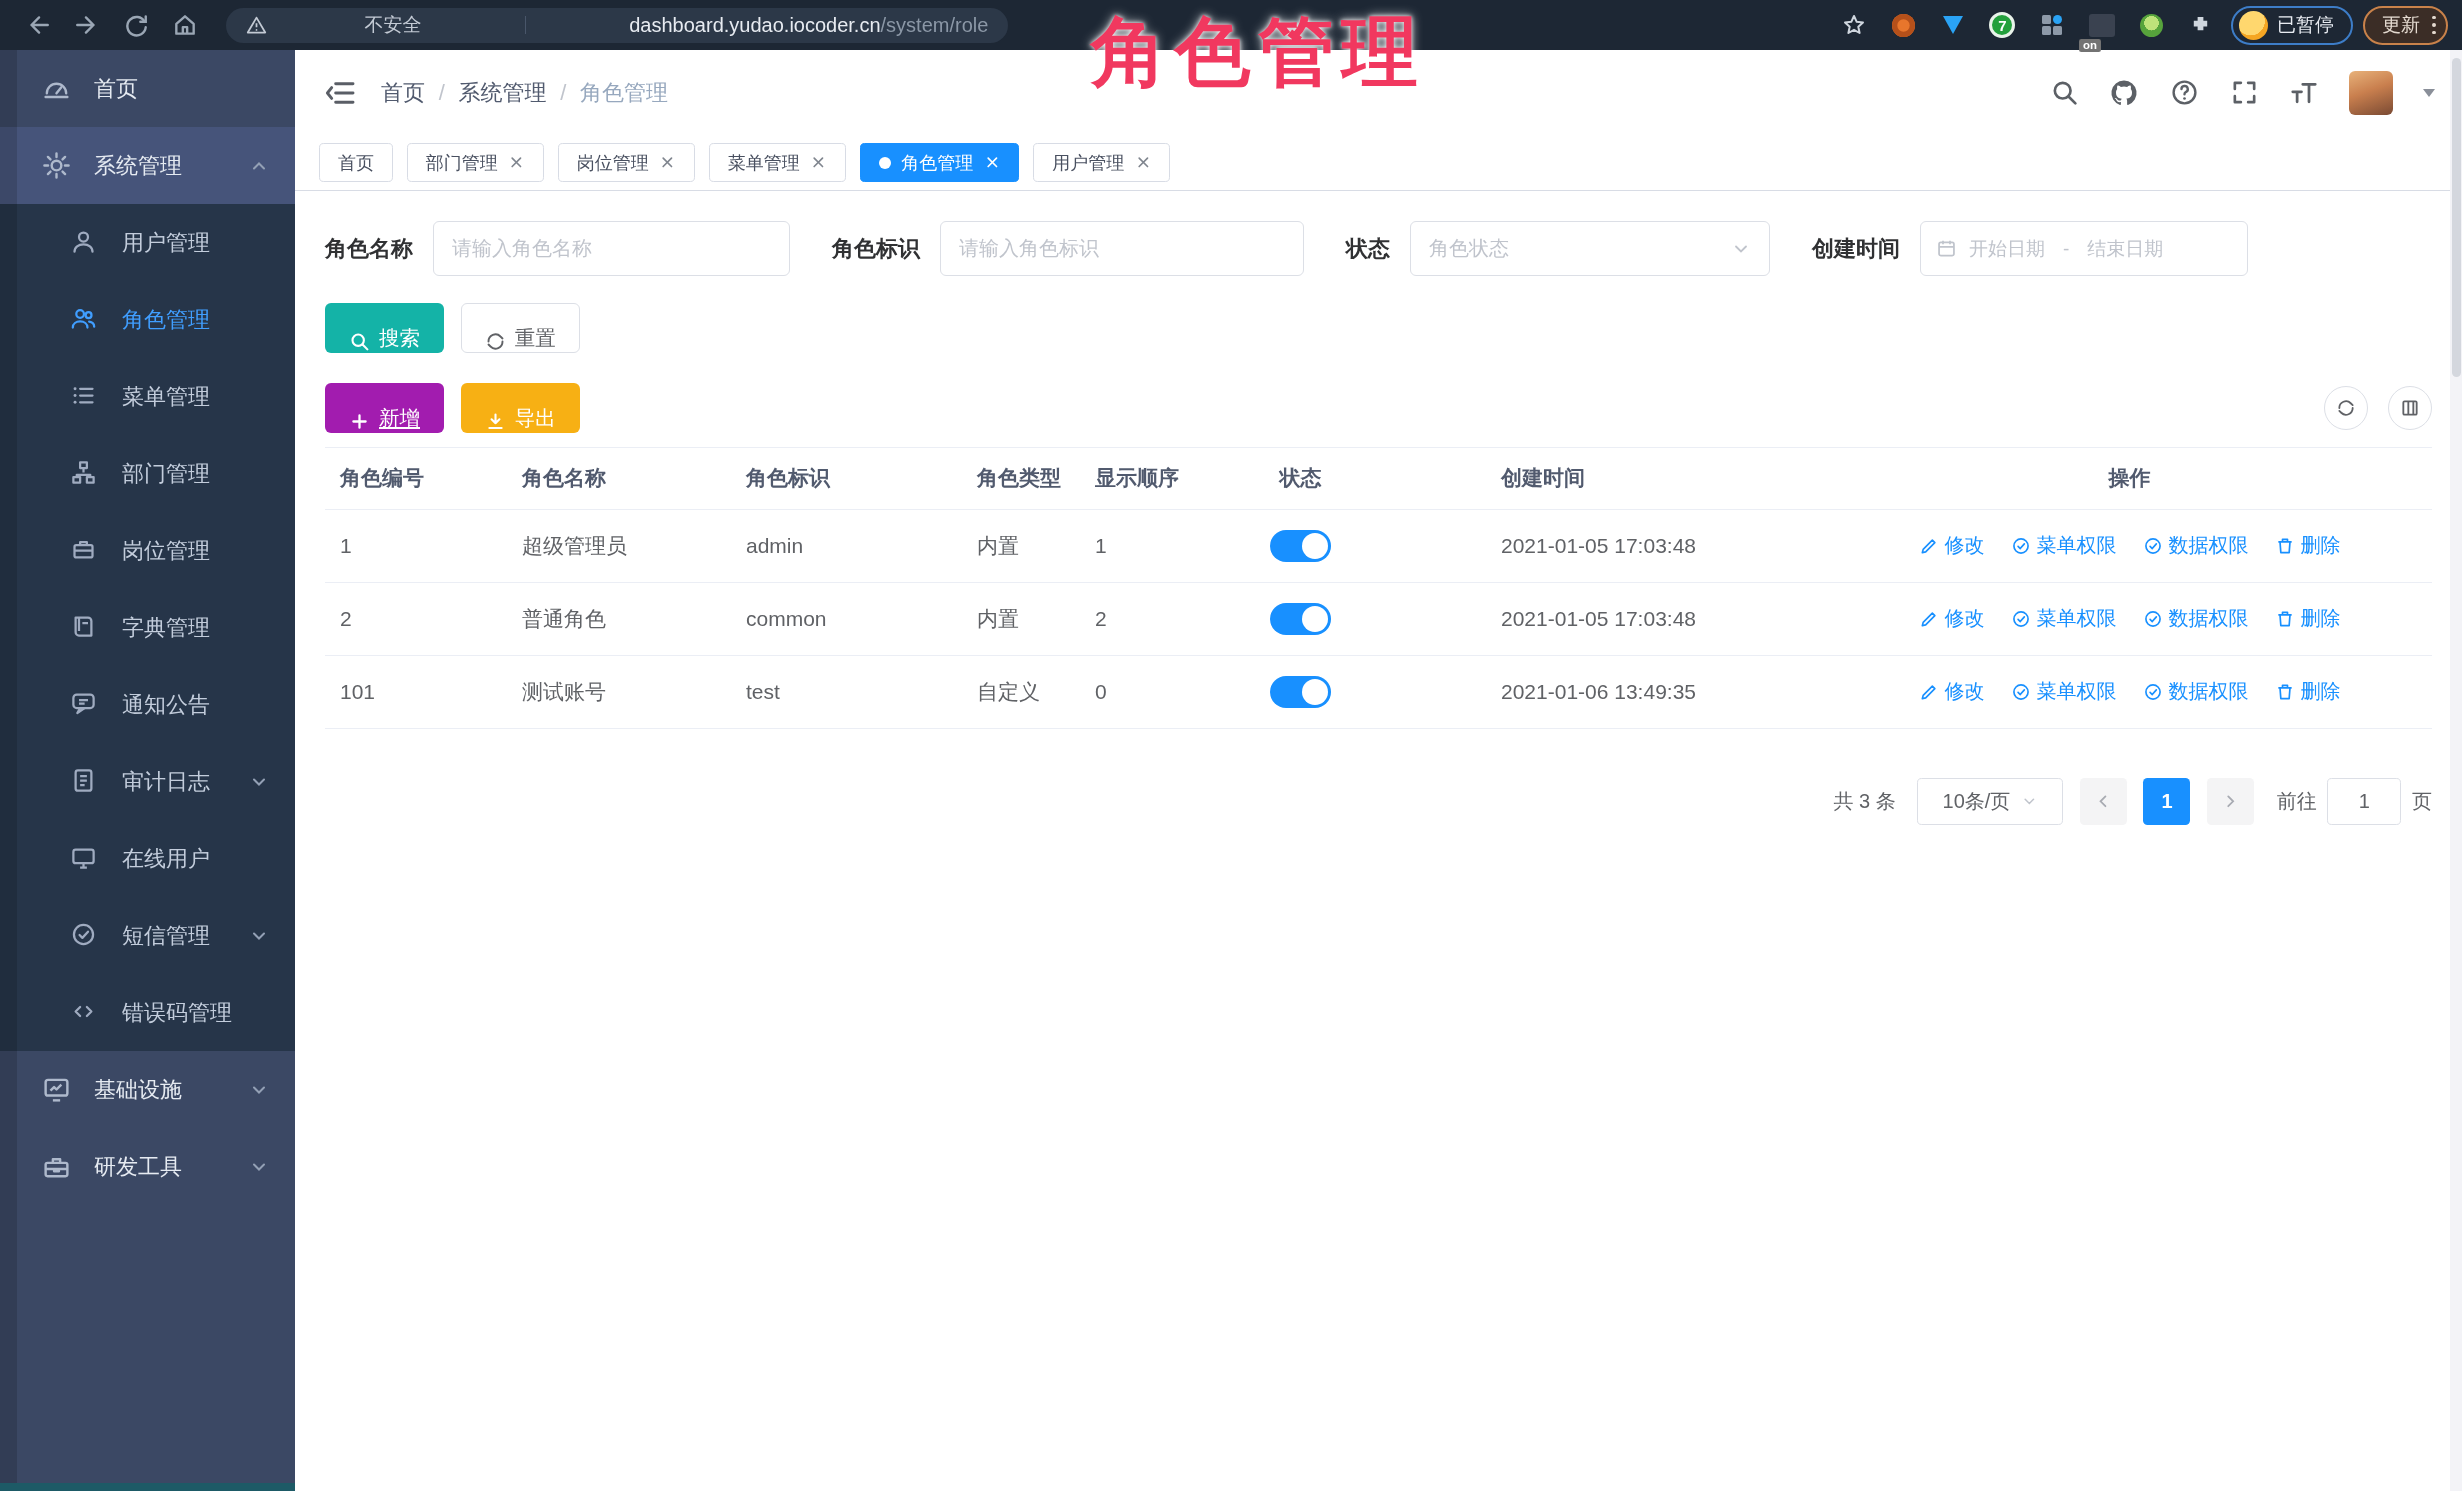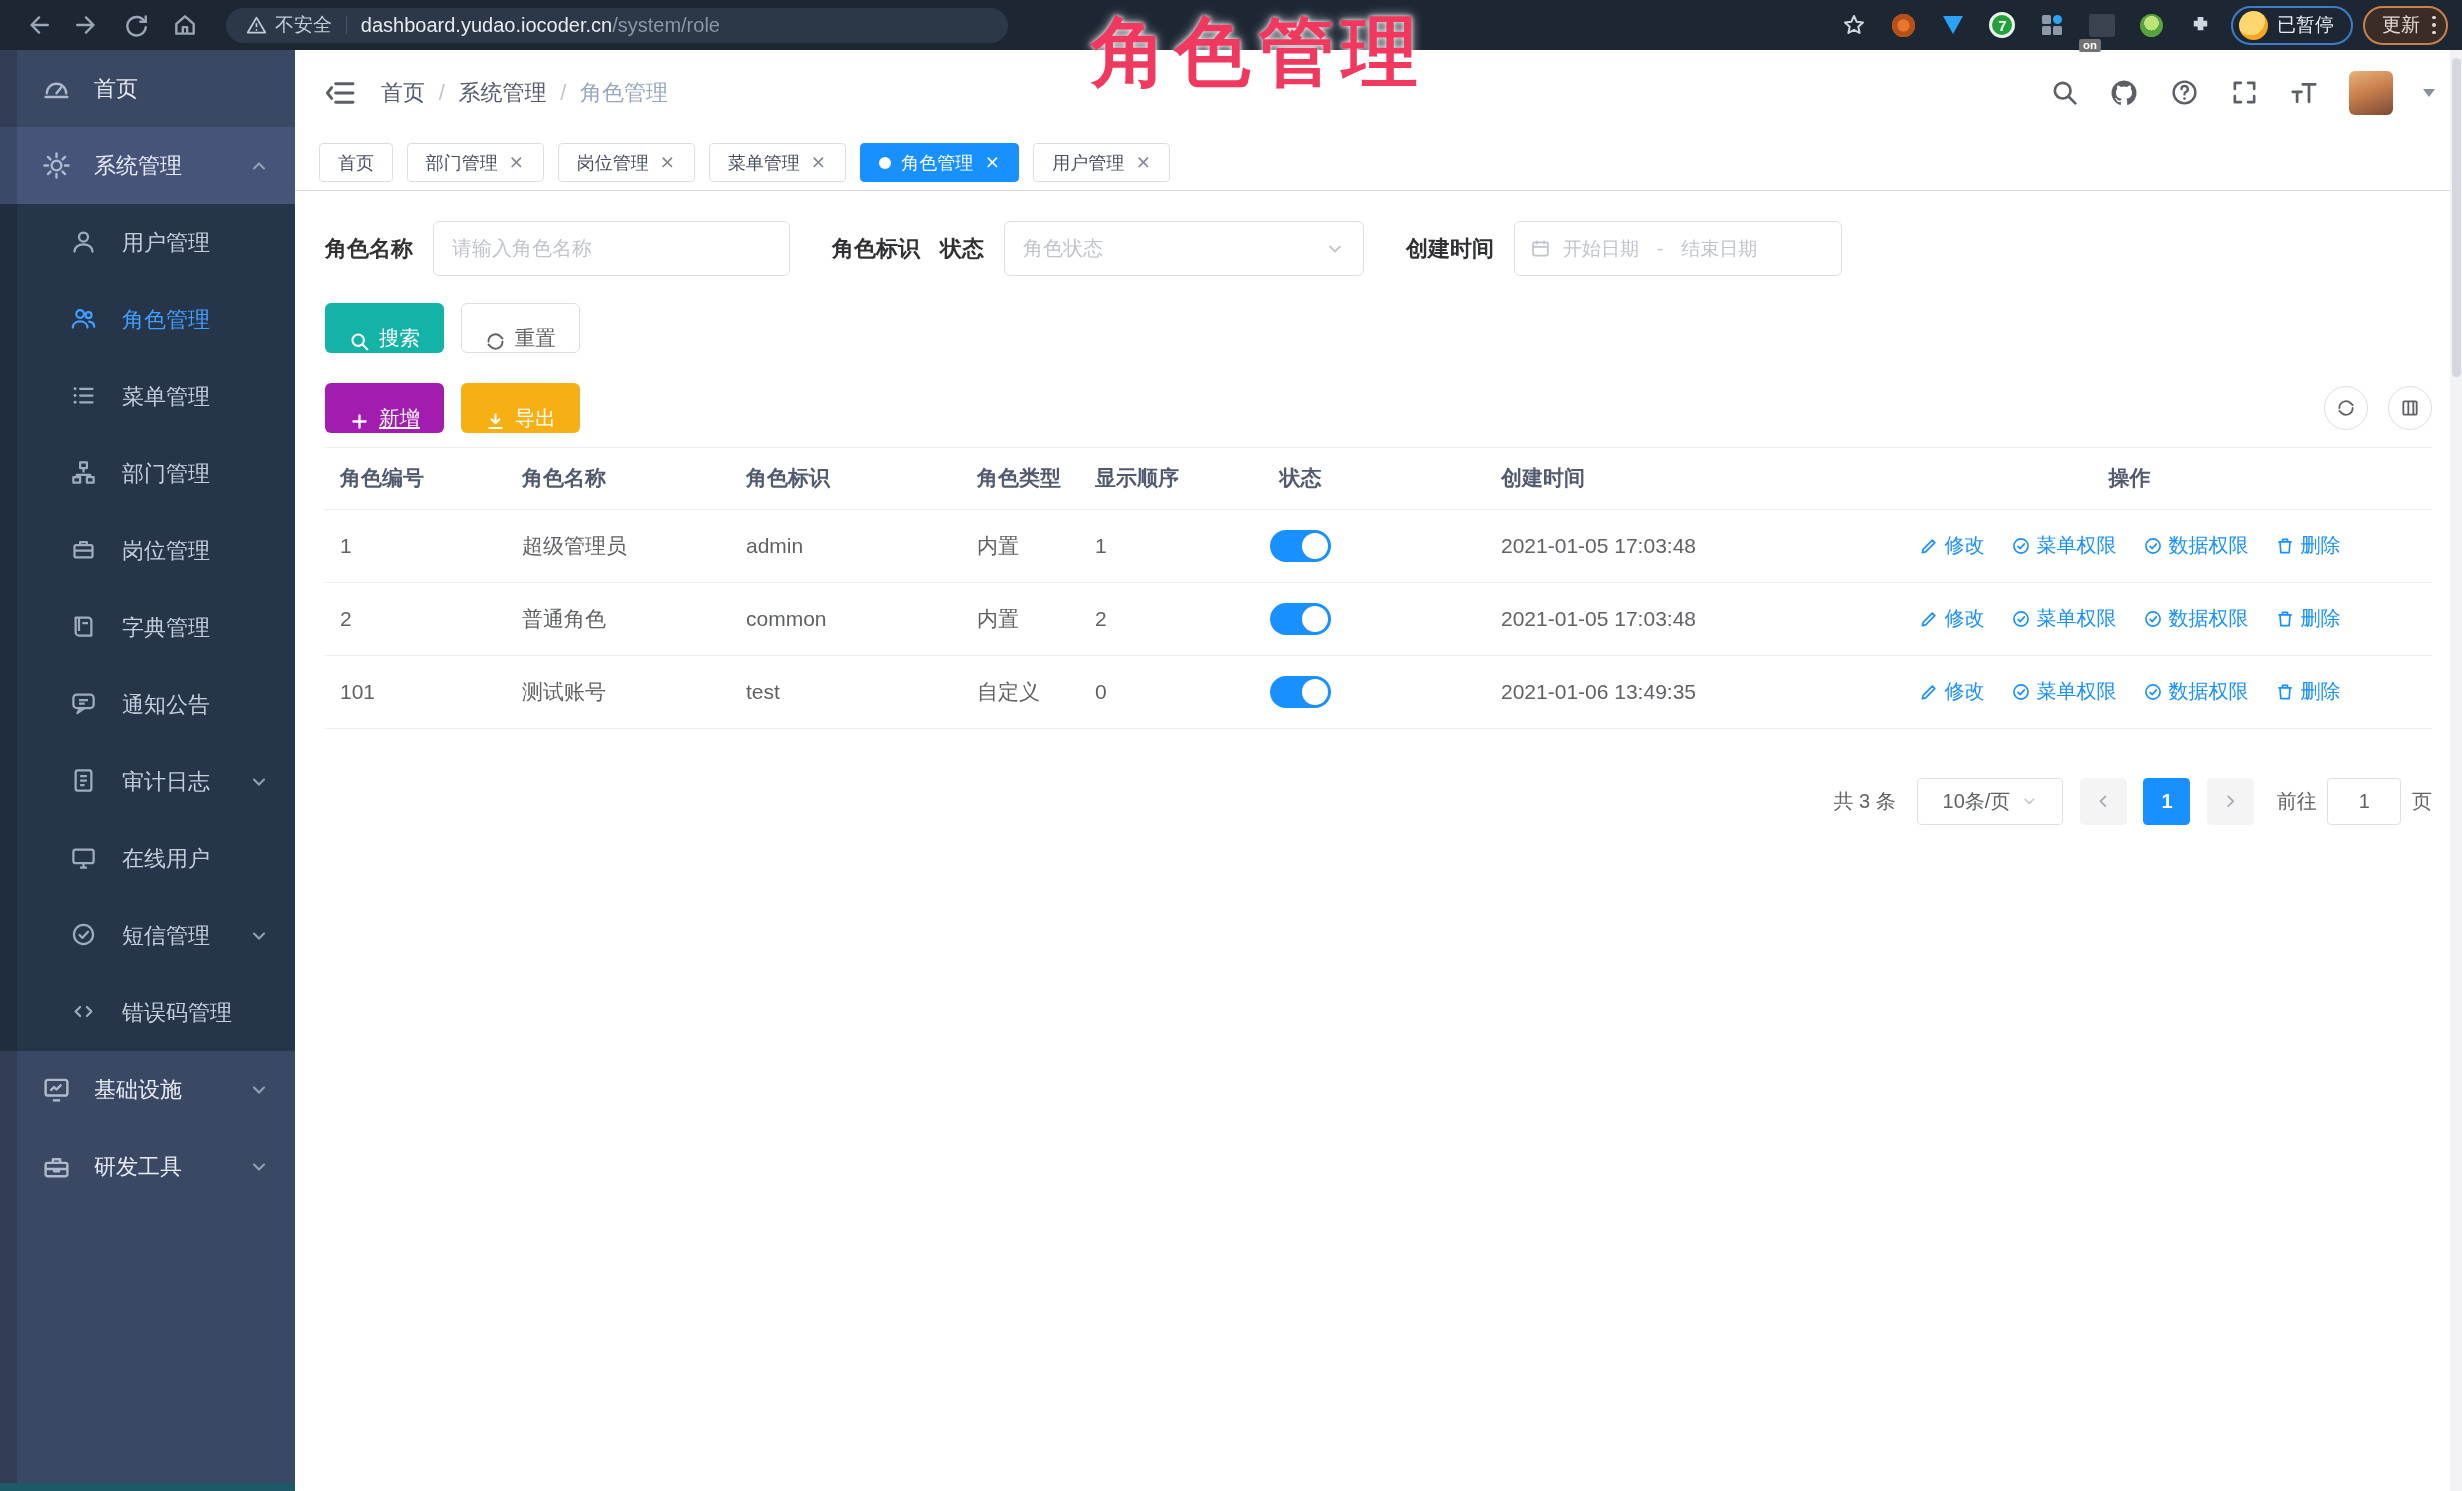--- a/index.html
+++ b/index.html
@@ -7,21 +7,21 @@
   body { font-family:"Liberation Sans","DejaVu Sans",sans-serif; background:#fff; position:relative; }
   .ic { display:inline-block; vertical-align:middle; }
   svg { display:block; }
 
   
   .browser-bar { position:absolute; left:0; top:0; width:2462px; height:50px;
     background:#1d2734; display:flex; align-items:center; padding:0 13.7px; z-index:5; }
   .nav-ic { width:49px; height:39px; display:flex; align-items:center; justify-content:center;
     color:#9aa6b4; border-radius:20px; flex:none; }
   .omnibox { width:782px; height:35px; margin-left:16.7px; background:#2c3848; border-radius:17.5px;
-    display:flex; align-items:center; padding:0 20px; color:#c3cad4; flex:none; }
+    display:flex; align-items:center; padding:0 20px; color:#c3cad4; flex:none;justify-content:space-between; }
   .omnibox .sec-label { font-size:19px; margin-left:7.6px; color:#c3cad4; }
   .omnibox .divider { width:1.5px; height:18px; background:#49566a; margin:0 13.7px; }
   .url { font-size:20px; white-space:nowrap; }
   .url .host { color:#e7ebf1; }
   .url .path { color:#8b97a6; }
   .bar-right { margin-left:auto; display:flex; align-items:center; gap:10.6px; }
   .ext-ic { width:39px; height:39px; display:flex; align-items:center; justify-content:center;
     position:relative; color:#cfd6de; flex:none; }
   .dot-orange { width:23px; height:23px; border-radius:50%; background:#e8762c; box-shadow:inset 0 0 0 5.3px #b5501a; }
   .gem-blue { width:0; height:0; border-left:10.6px solid transparent; border-right:10.6px solid transparent; border-top:18px solid #2aa3f5; }
@@ -531,20 +531,21 @@
           </span>
       </div>
     </div>
 
     <div class="content">
 
       <div class="filter-row">
         <span class="f-label">角色名称</span>
         <input class="f-input w-name" placeholder="请输入角色名称" style="">
         <span class="f-label">角色标识</span>
+        <input class="f-input w-code" placeholder="请输入角色标识" style="">
         <span class="f-label">状态</span>
         <div class="select-box">
           <span>角色状态</span>
           <span class="chev">
             <svg viewBox="0 0 24 24" width="20" height="20" fill="none" stroke="currentColor" stroke-width="2.2" stroke-linecap="round">
                 <path d="m6 9 6 6 6-6"></path>
               </svg>
           </span>
         </div>
         <span class="f-label">创建时间</span>

